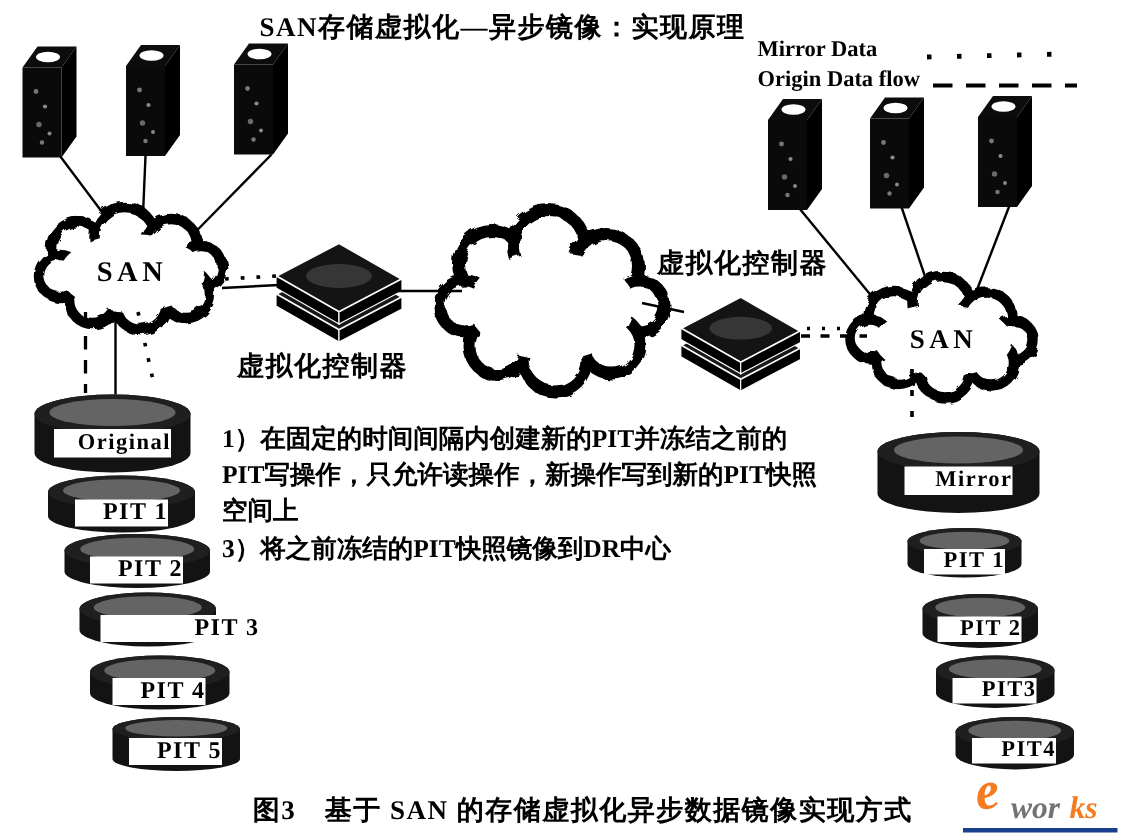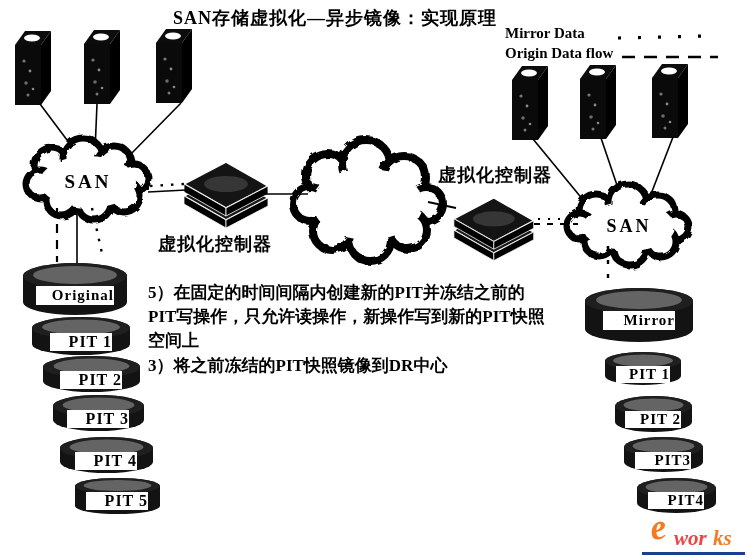--- a/index.html
+++ b/index.html
@@ -11,21 +11,21 @@
   .cloud-label{font-weight:700;text-align:center;}
   .ctrl-label{font-size:18px;font-weight:700;letter-spacing:1px;}
   .notes{left:148px;top:281px;width:398px;font-size:17px;line-height:24px;font-weight:700;
          font-family:"Liberation Serif", serif;}
   .note-item{margin:0 0 1px 0;}
   .disk-label{background:#fff;color:#000;font-weight:700;text-align:right;
               font-family:"Liberation Serif", serif;letter-spacing:1px;}
   .caption{left:30px;top:528px;width:717px;text-align:center;font-size:18px;font-weight:700;letter-spacing:1px;}
   .logo{left:650px;top:510px;width:97px;height:48px;font-style:italic;font-weight:700;}
   .logo-e{position:absolute;left:0;top:-4px;font-size:36px;color:#f47b20;transform:rotate(-8deg);}
-  .logo-wor{position:absolute;left:24px;top:16px;font-size:21px;color:#ef4444;letter-spacing:0px;}
+  .logo-wor{position:absolute;left:24px;top:16px;font-size:21px;color:#737373;letter-spacing:0px;}
   .logo-ks{position:absolute;left:63px;top:16px;font-size:21px;color:#f47b20;font-style:italic;}
   .logo-bar{position:absolute;left:-8px;top:42px;width:103px;height:3px;background:#1b3f8f;}
 </style>
 </head>
 <body>
 
 <div class="stage">
 
   <svg class="abs" style="left:0;top:0" width="747" height="560" viewBox="0 0 747 560">
     <defs>
@@ -217,37 +217,38 @@
   <div class="abs legend-label" style="left:505px;top:25px;">Mirror Data</div>
   <div class="abs legend-label" style="left:505px;top:45px;">Origin Data flow</div>
 
   <div class="abs cloud-label" style="left:48px;top:171px;width:80px;font-size:19px;letter-spacing:3px;">SAN</div>
   <div class="abs cloud-label" style="left:589px;top:216px;width:80px;font-size:18px;letter-spacing:3px;">SAN</div>
 
   <div class="abs ctrl-label" style="left:158px;top:232px;">虚拟化控制器</div>
   <div class="abs ctrl-label" style="left:438px;top:163px;">虚拟化控制器</div>
 
   <div class="abs notes">
-    <div class="note-item">5）在固定的时间间隔内创建新的PIT并冻结之前的PIT写操作，只允许读操作，新操作写到新的PIT快照空间上</div>
+    <div class="note-item">1）在固定的时间间隔内创建新的PIT并冻结之前的PIT写操作，只允许读操作，新操作写到新的PIT快照空间上</div>
     <div class="note-item">3）将之前冻结的PIT快照镜像到DR中心</div>
   </div>
 
   <div class="abs disk-label" style="left:36px;top:286px;width:78px;height:19px;line-height:19px;font-size:15px;">Original</div>
   <div class="abs disk-label" style="left:50px;top:333px;width:62px;height:18px;line-height:18px;font-size:16px;">PIT 1</div>
   <div class="abs disk-label" style="left:60px;top:371px;width:62px;height:18px;line-height:18px;font-size:16px;">PIT 2</div>
-  <div class="abs disk-label" style="left:67px;top:410px;width:62px;height:18px;line-height:18px;font-size:16px;">PIT 3</div>
+  <div class="abs disk-label" style="left:67px;top:410px;width:62px;height:18px;line-height:18px;font-size:16px;padding-left:44px;">PIT 3</div>
   <div class="abs disk-label" style="left:75px;top:452px;width:62px;height:18px;line-height:18px;font-size:16px;">PIT 4</div>
   <div class="abs disk-label" style="left:86px;top:492px;width:62px;height:18px;line-height:18px;font-size:16px;">PIT 5</div>
 
   <div class="abs disk-label" style="left:603px;top:311px;width:72px;height:19px;line-height:19px;font-size:15px;">Mirror</div>
   <div class="abs disk-label" style="left:616px;top:366px;width:54px;height:17px;line-height:17px;font-size:15px;">PIT 1</div>
   <div class="abs disk-label" style="left:625px;top:411px;width:56px;height:17px;line-height:17px;font-size:15px;">PIT 2</div>
   <div class="abs disk-label" style="left:635px;top:452px;width:56px;height:17px;line-height:17px;font-size:15px;">PIT3</div>
   <div class="abs disk-label" style="left:648px;top:492px;width:56px;height:17px;line-height:17px;font-size:15px;">PIT4</div>
 
+  <div class="abs caption">图3　基于 SAN 的存储虚拟化异步数据镜像实现方式</div>
 
   <div class="abs logo">
     <span class="logo-e">e</span>
     <span class="logo-wor">wor</span>
     <span class="logo-ks">ks</span>
     <span class="logo-bar"></span>
   </div>
 
 </div>
 

